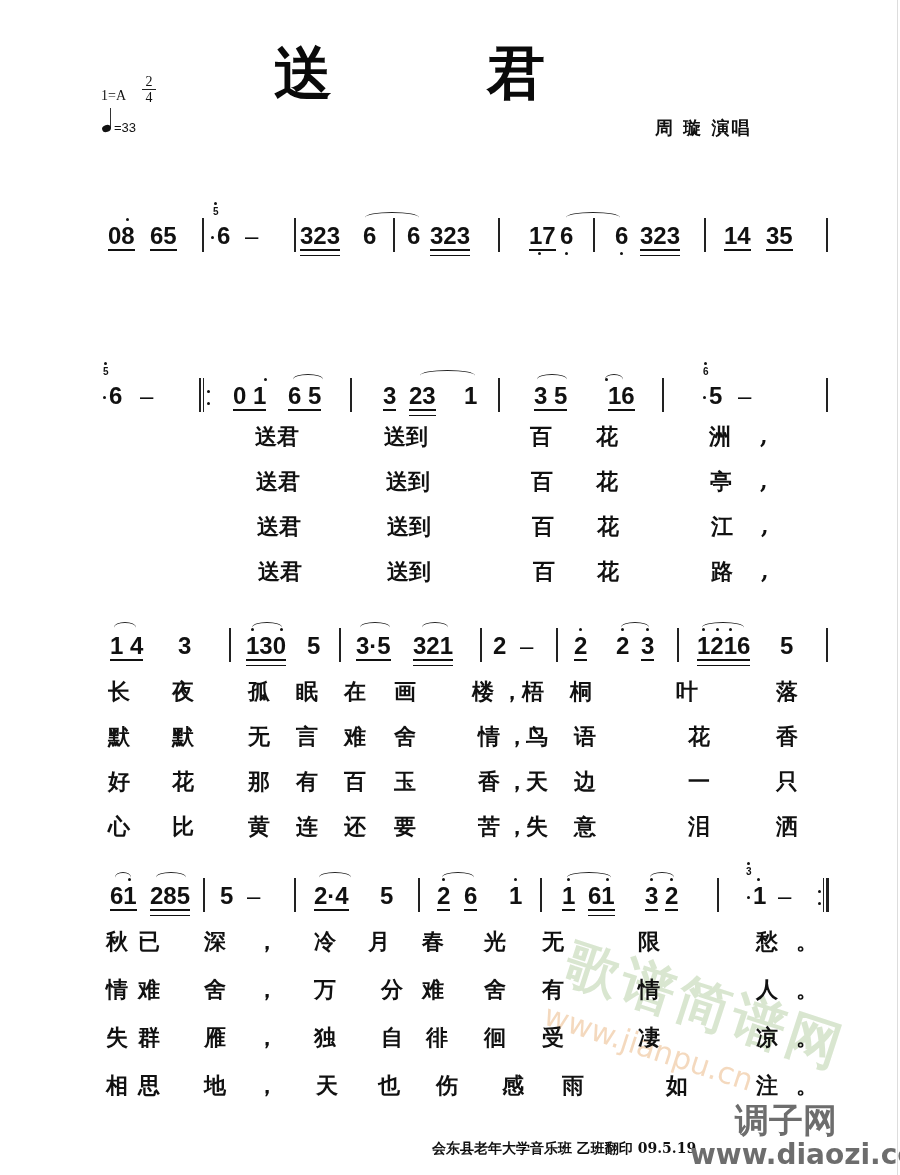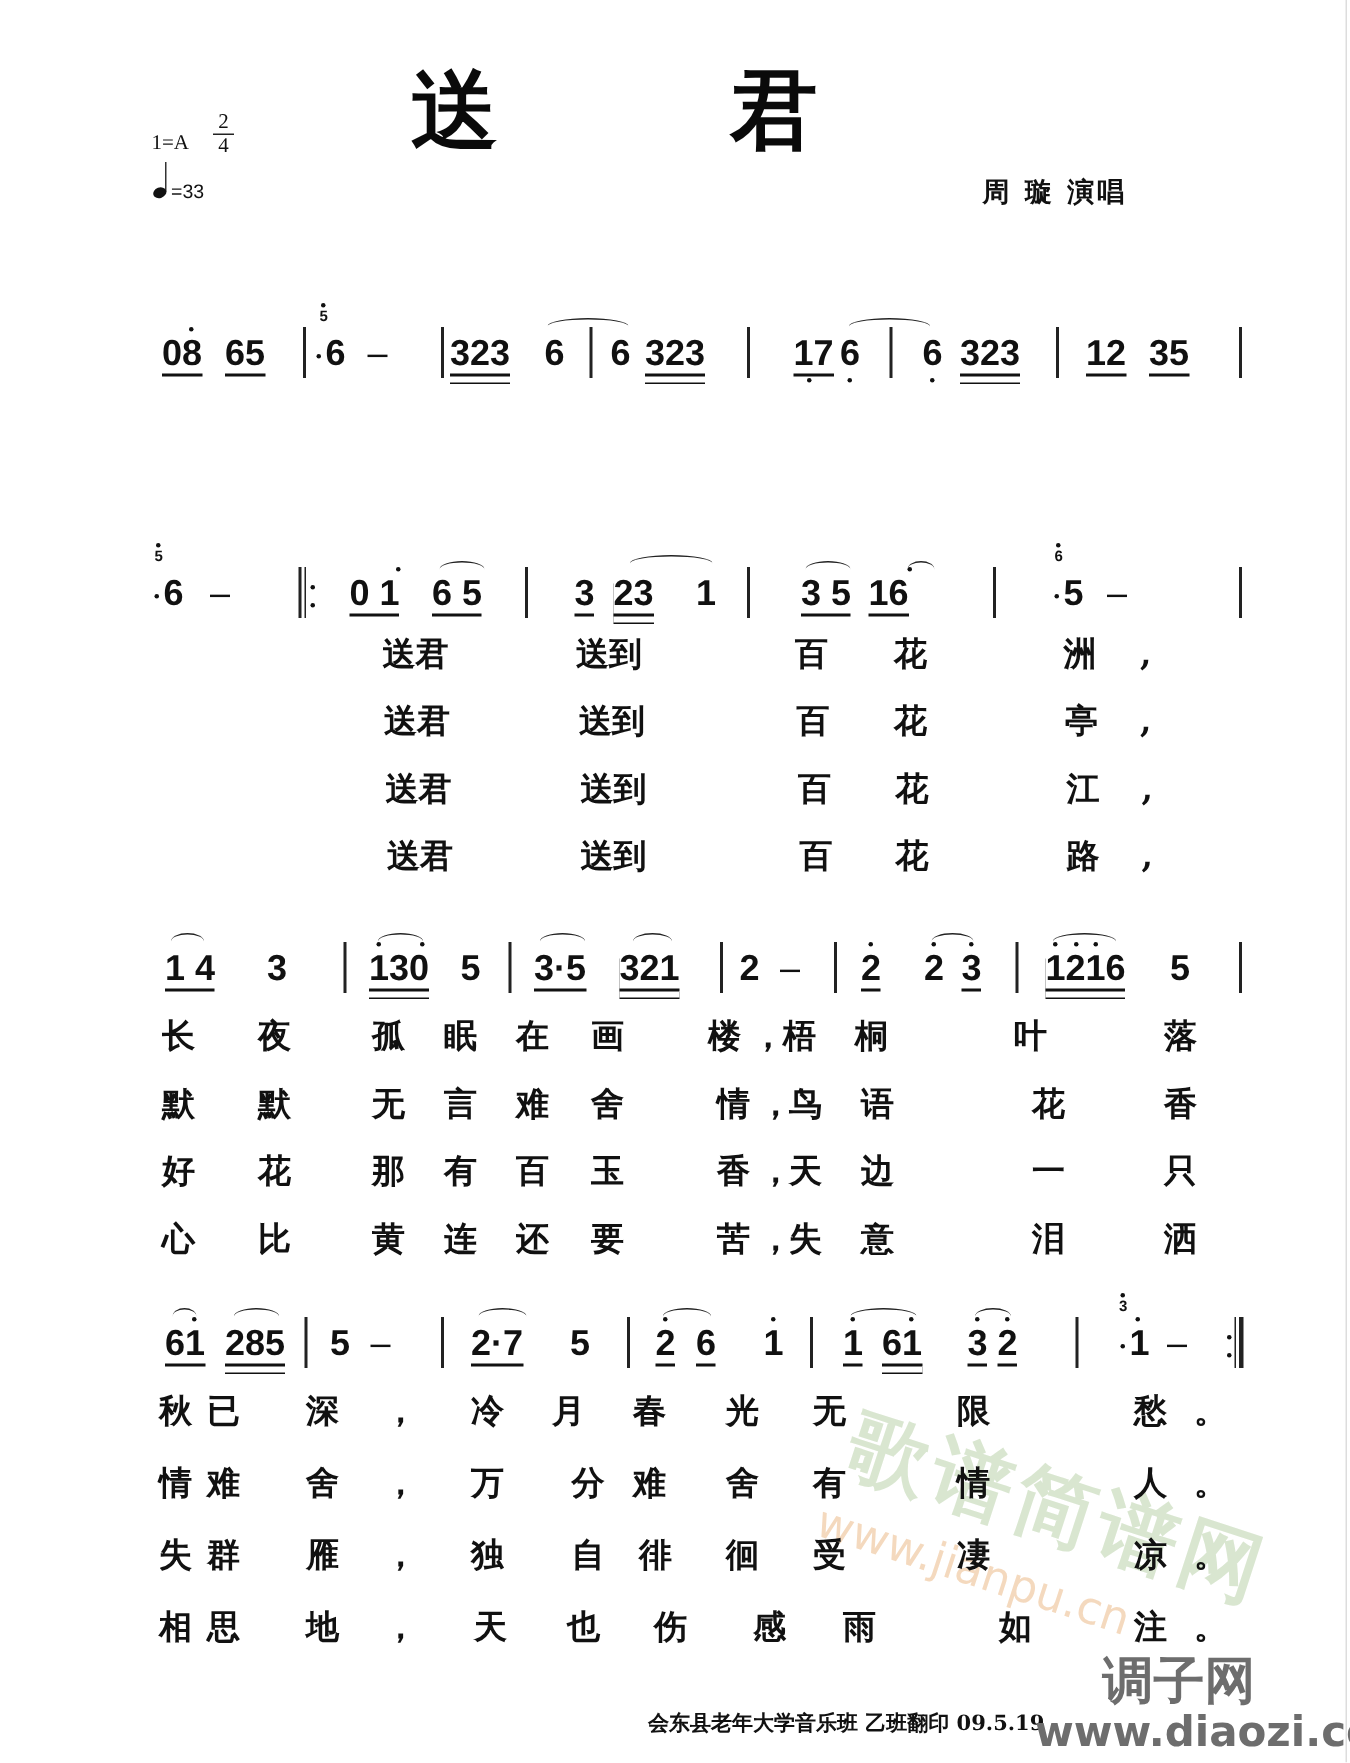--- a/index.html
+++ b/index.html
@@ -74,21 +74,21 @@
   <span class="tok u1" style="left:429px;">17</span>
   <span class="dot" style="left:438px; top:42px;"></span>
   <span class="tok" style="left:460px;">6</span>
   <span class="dot" style="left:465px; top:42px;"></span>
   <span class="slur" style="left:466px; top:2px; width:54px;"></span>
   <div class="bar" style="left:493px;"></div>
   <span class="tok" style="left:515px;">6</span>
   <span class="dot" style="left:520px; top:42px;"></span>
   <span class="tok u2" style="left:540px;">323</span>
   <div class="bar" style="left:604px;"></div>
-  <span class="tok u1" style="left:624px;">12</span>
+  <span class="tok u1" style="left:624px;">14</span>
   <span class="tok u1" style="left:666px;">35</span>
   <div class="bar" style="left:726px;"></div>
 </div>
 
 <div class="row" style="top:370px;">
   <span class="grace" style="left:3px;">5</span>
   <span class="dot" style="left:4px; top:-8px;"></span>
   <span class="dot" style="left:3px; top:26px;"></span>
   <span class="tok" style="left:9px;">6</span>
   <span class="tok dash" style="left:40px;">–</span>
@@ -101,21 +101,21 @@
   <span class="tok u1" style="left:188px;">6 5</span>
   <span class="slur" style="left:193px; top:4px; width:30px;"></span>
   <div class="bar" style="left:250px;"></div>
   <span class="tok u1" style="left:283px;">3</span>
   <span class="tok u2" style="left:309px;">23</span>
   <span class="tok" style="left:364px;">1</span>
   <span class="slur" style="left:320px; top:0; width:55px;"></span>
   <div class="bar" style="left:398px;"></div>
   <span class="tok u1" style="left:434px;">3 5</span>
   <span class="slur" style="left:437px; top:4px; width:30px;"></span>
-  <span class="tok u1" style="left:479px;">16</span>
+  <span class="tok u1" style="left:508px;">16</span>
   <span class="dot" style="left:505px; top:8px;"></span>
   <span class="slur" style="left:505px; top:4px; width:18px;"></span>
   <div class="bar" style="left:562px;"></div>
   <span class="grace" style="left:603px;">6</span>
   <span class="dot" style="left:604px; top:-8px;"></span>
   <span class="dot" style="left:603px; top:26px;"></span>
   <span class="tok" style="left:609px;">5</span>
   <span class="tok dash" style="left:638px;">–</span>
   <div class="bar" style="left:726px;"></div>
 </div>
@@ -248,21 +248,21 @@
 <div class="row" style="top:870px;">
   <span class="tok u1" style="left:10px;">61</span>
   <span class="dot" style="left:28px; top:8px;"></span>
   <span class="slur" style="left:15px; top:2px; width:16px;"></span>
   <span class="tok u2" style="left:50px;">285</span>
   <span class="slur" style="left:56px; top:2px; width:30px;"></span>
   <div class="bar" style="left:103px;"></div>
   <span class="tok" style="left:120px;">5</span>
   <span class="tok dash" style="left:147px;">–</span>
   <div class="bar" style="left:194px;"></div>
-  <span class="tok u1" style="left:214px;">2·7</span>
+  <span class="tok u1" style="left:214px;">2·4</span>
   <span class="slur" style="left:219px; top:2px; width:32px;"></span>
   <span class="tok" style="left:280px;">5</span>
   <div class="bar" style="left:318px;"></div>
   <span class="tok u1" style="left:337px;">2</span>
   <span class="dot" style="left:342px; top:8px;"></span>
   <span class="tok u1" style="left:364px;">6</span>
   <span class="slur" style="left:342px; top:2px; width:32px;"></span>
   <span class="tok" style="left:409px;">1</span>
   <span class="dot" style="left:414px; top:8px;"></span>
   <div class="bar" style="left:440px;"></div>

